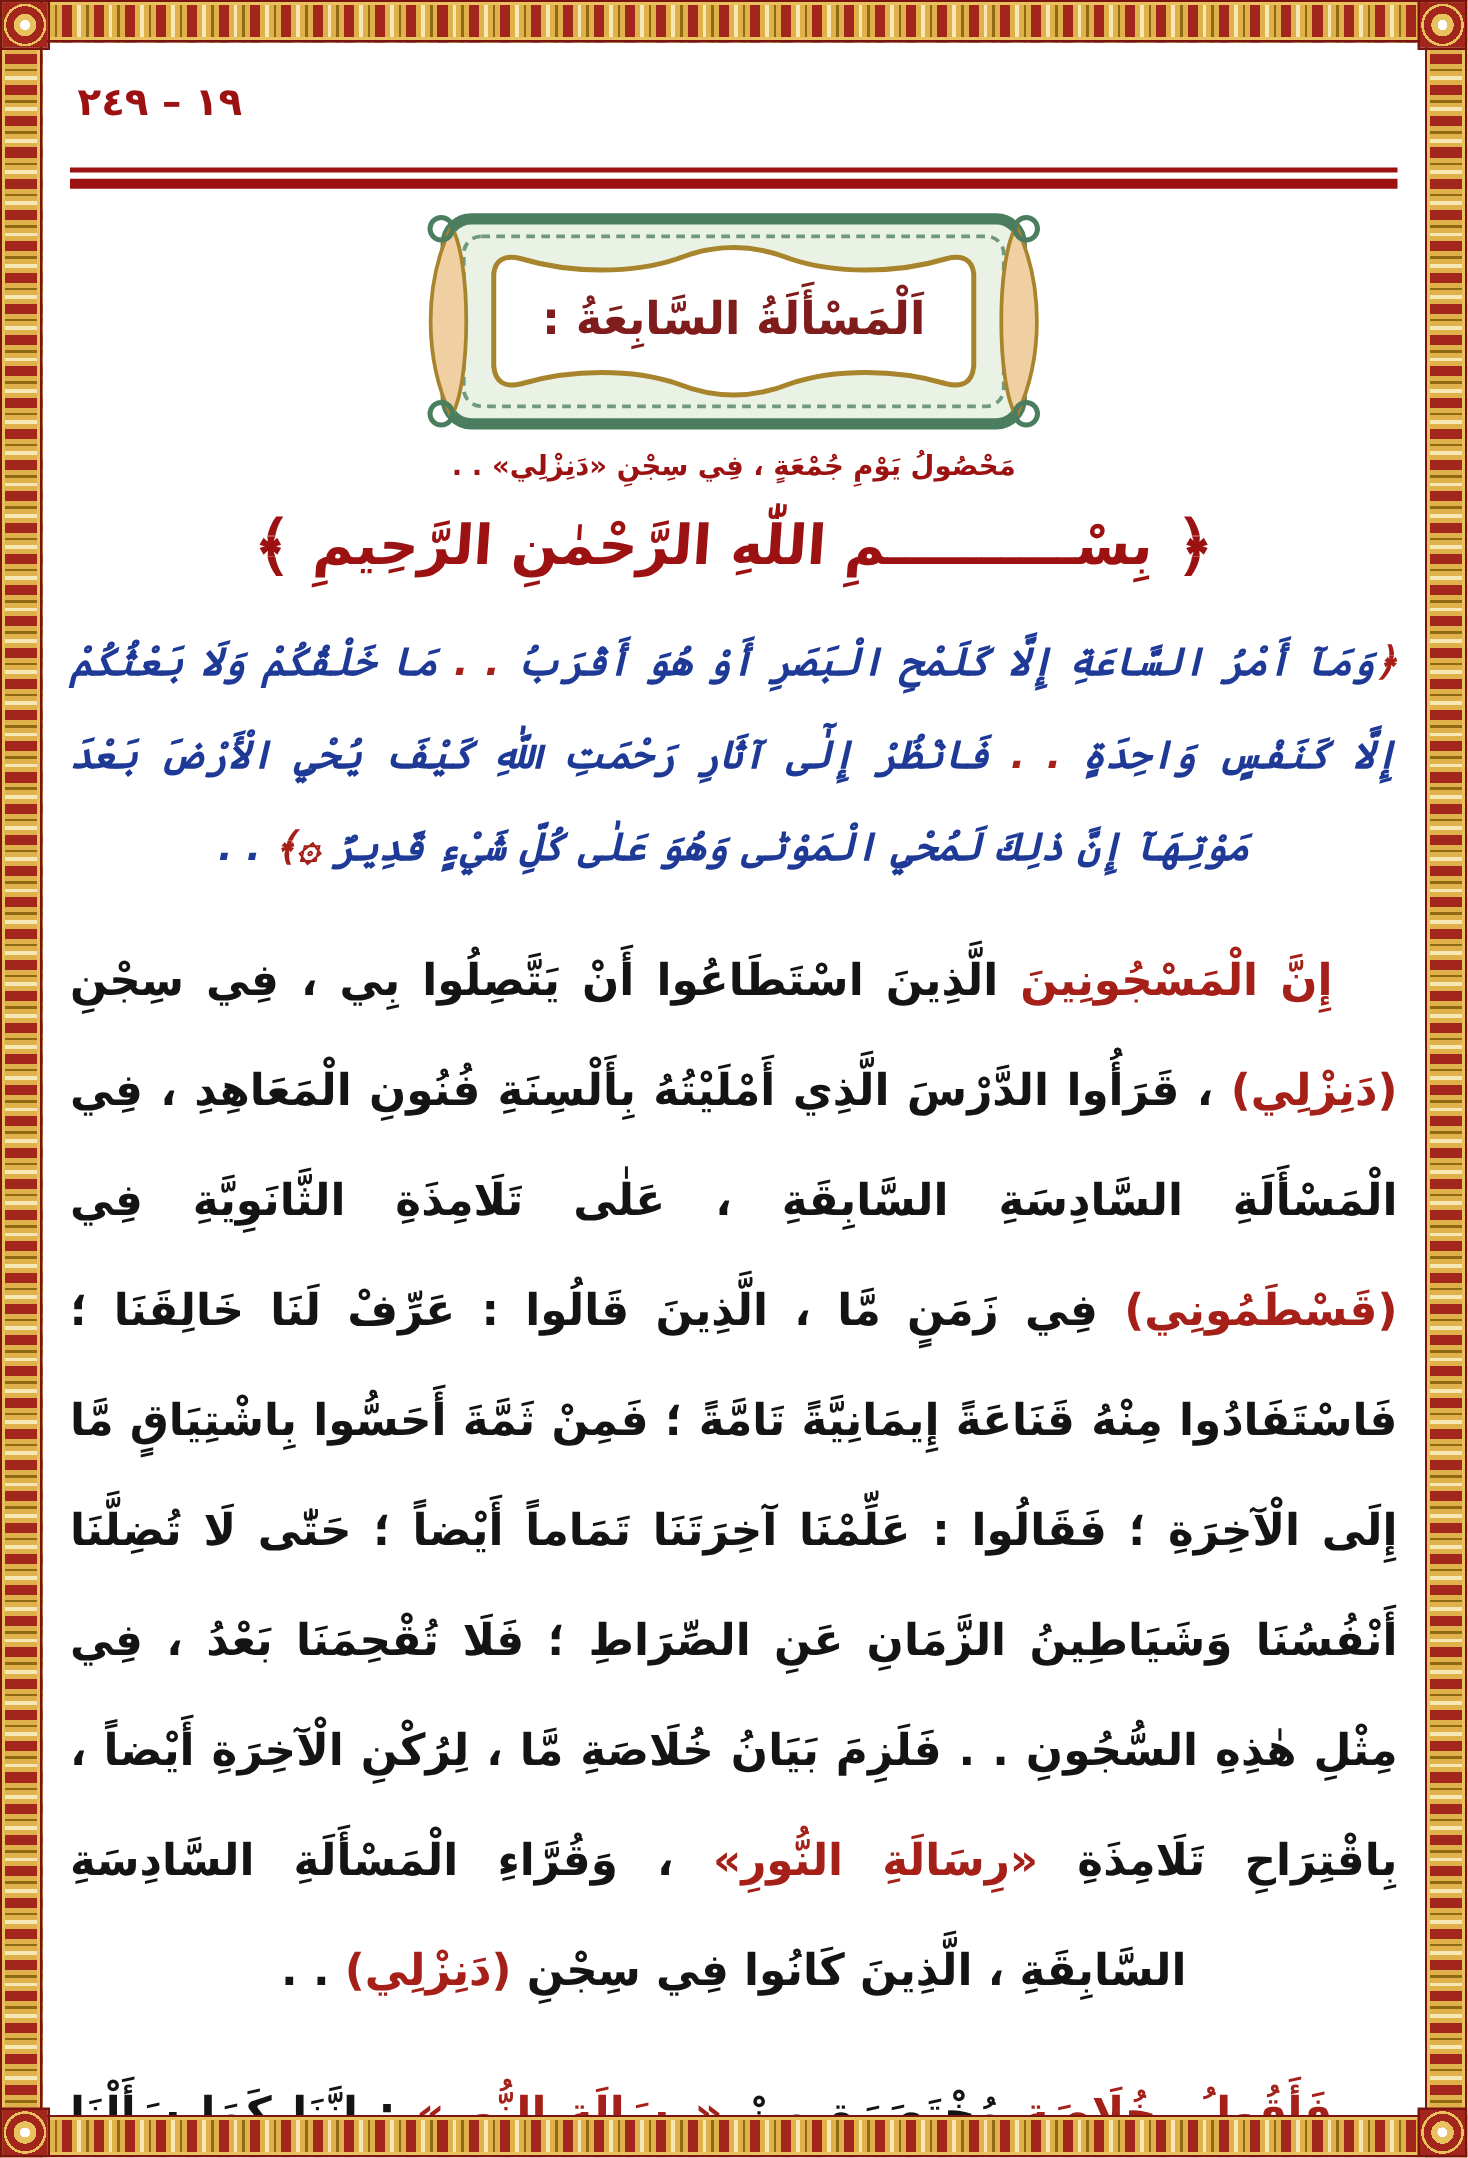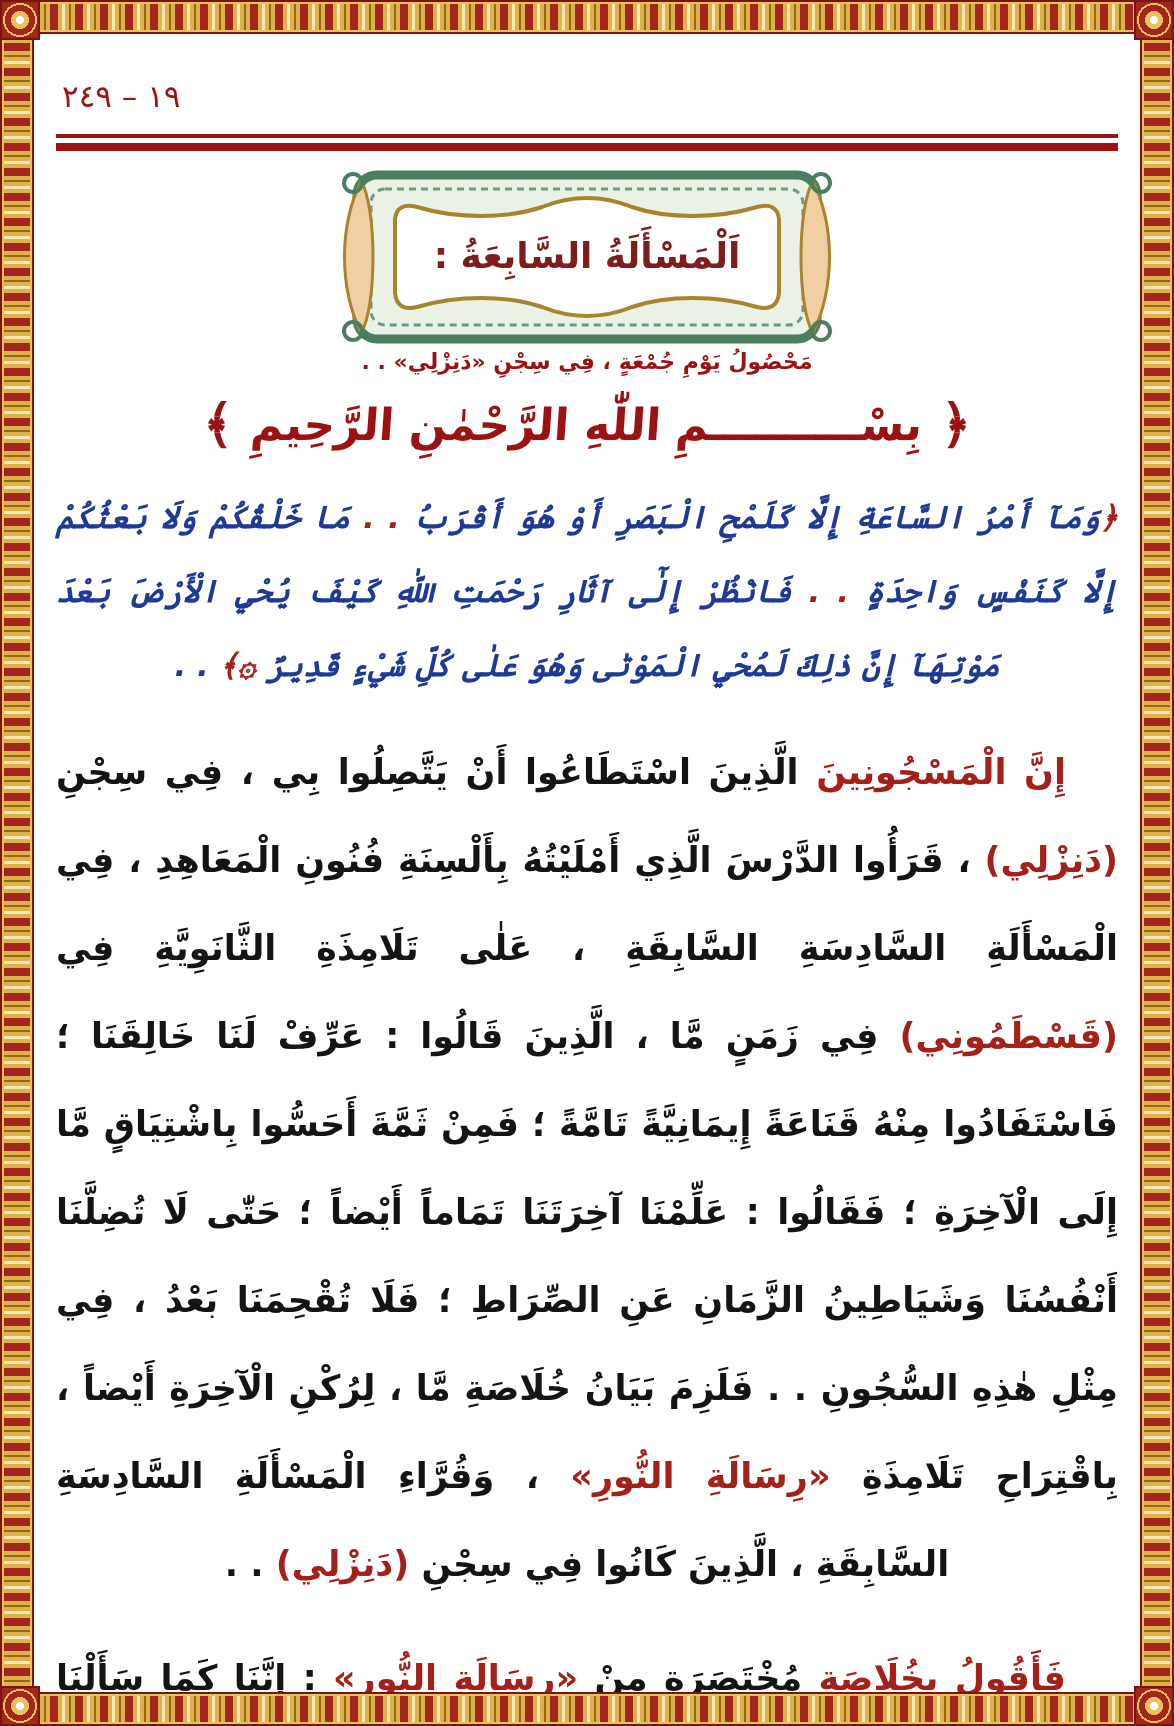--- a/index.html
+++ b/index.html
@@ -22,32 +22,32 @@
   .corner{position:absolute;width:40px;height:40px;z-index:6;background:
       radial-gradient(circle at 50% 50%, #ffffff 0 4px, #e9c25f 4px 9px, #a3261c 9px 15px, #e9c25f 15px 17px, #a3261c 17px);
       border:2px solid #7a1410;box-sizing:border-box;}
   .corner-tl{top:0;left:0}.corner-tr{top:0;right:0}.corner-bl{bottom:0;left:0}.corner-br{bottom:0;right:0}
 
   
   .content{position:absolute;top:34px;left:34px;right:34px;bottom:34px;padding:28px 22px 0 22px;direction:rtl;}
 
   .header-row{position:relative;height:58px;}
   .header-title{position:absolute;right:0;left:0;text-align:center;color:#9c1212;font-weight:bold;font-size:31px;padding-right:160px;}
-  .page-number{position:absolute;left:6px;top:16px;color:#9c1212;font-weight:normal;font-size:31px;}
+  .page-number{position:absolute;left:6px;top:2px;color:#9c1212;font-weight:bold;font-size:31px;}
 
   .rules{margin-top:14px;}
   .rule-thin{height:4px;background:#9c1212;}
   .rule-thick{height:8px;background:#9c1212;margin-top:5px;}
 
   .cartouche{position:relative;width:520px;margin:16px auto 0 auto;height:180px;}
   .cartouche svg{display:block}
   .cartouche-title{position:absolute;top:0;left:0;right:0;bottom:4px;display:flex;align-items:center;justify-content:center;
       color:#7f1d1d;font-weight:bold;font-size:36px;}
 
-  .subtitle{text-align:center;color:#9c1212;font-weight:bold;font-size:22px;margin-top:2px;}
+  .subtitle{text-align:center;color:#9c1212;font-weight:bold;font-size:22px;margin-top:14px;}
 
   .basmala{display:flex;align-items:center;justify-content:center;gap:18px;margin-top:20px;color:#9c1212;}
   .basmala-text{font-size:44px;font-weight:bold;transform:skewX(-4deg);}
   .basmala-ornament{font-size:52px;font-weight:bold;}
 
   .verse{margin-top:26px;font-weight:bold;font-size:31px;line-height:74px;text-align:justify;text-align-last:center;color:#1e3a96;font-style:italic;}
   .seg-blue{color:#1e3a96;}
   .seg-red{color:#a52019;}
   .seg-black{color:#141414;}
 

